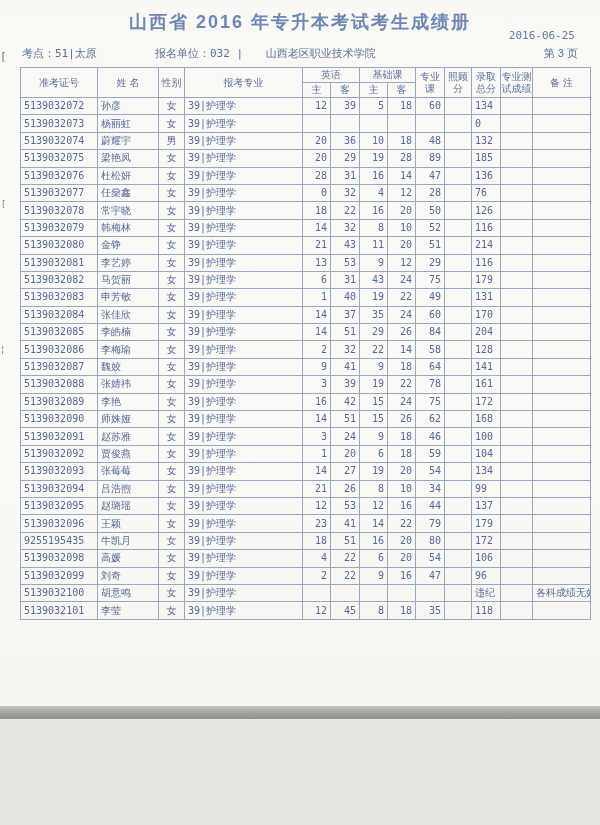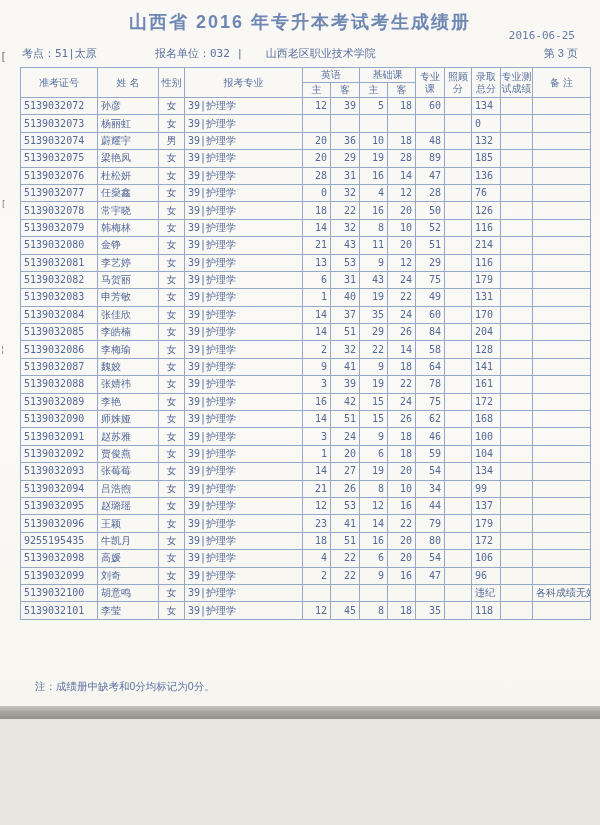--- a/index.html
+++ b/index.html
@@ -586,21 +586,20 @@
           <td class="a-r">18</td>
           <td class="a-r">35</td>
           <td class="a-r"></td>
           <td class="a-l">118</td>
           <td class="a-c"></td>
           <td class="a-l c-remark c-name"></td>
         </tr>
       </tbody>
   </table>
 
-  <div class="footnote">注：成绩册中缺考和0分均标记为0分。</div>
 
   <div class="edge-line"></div>
   <div class="bottom-band"></div>
   <span class="mark m1">[</span>
   <span class="mark m2">[</span>
   <span class="mark m3">¦</span>
 
 </div>
 
 </body></html>

